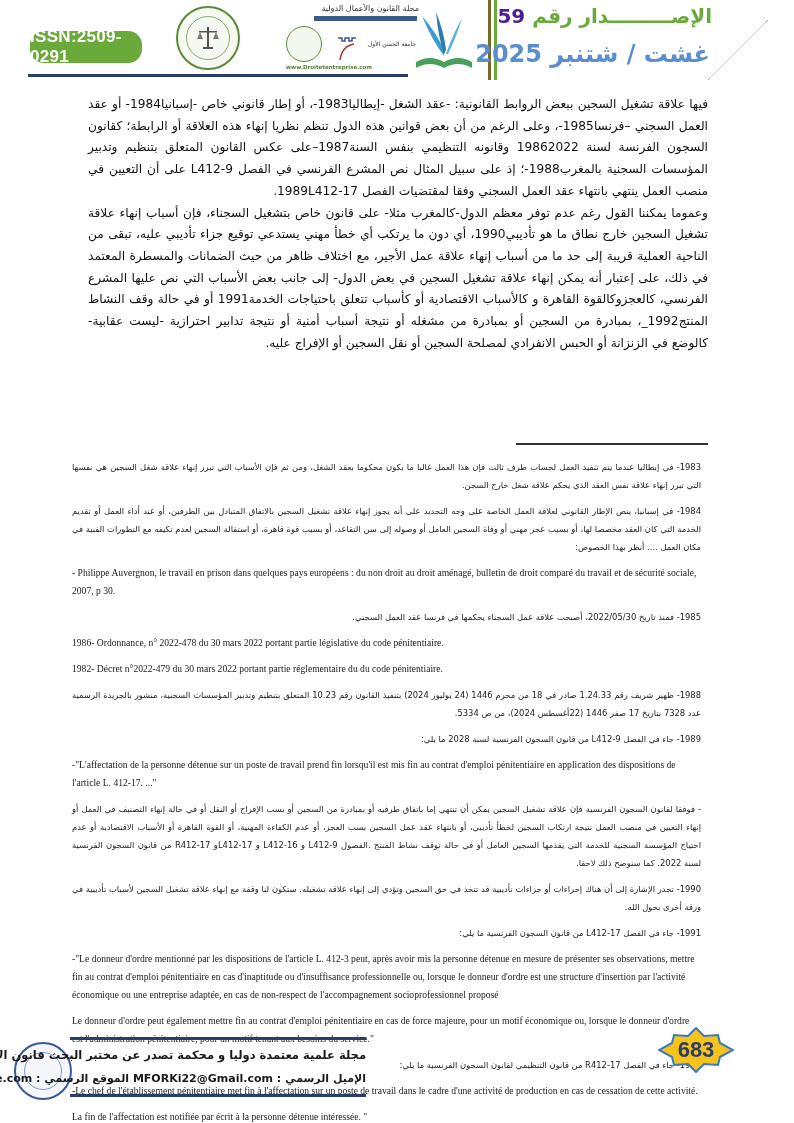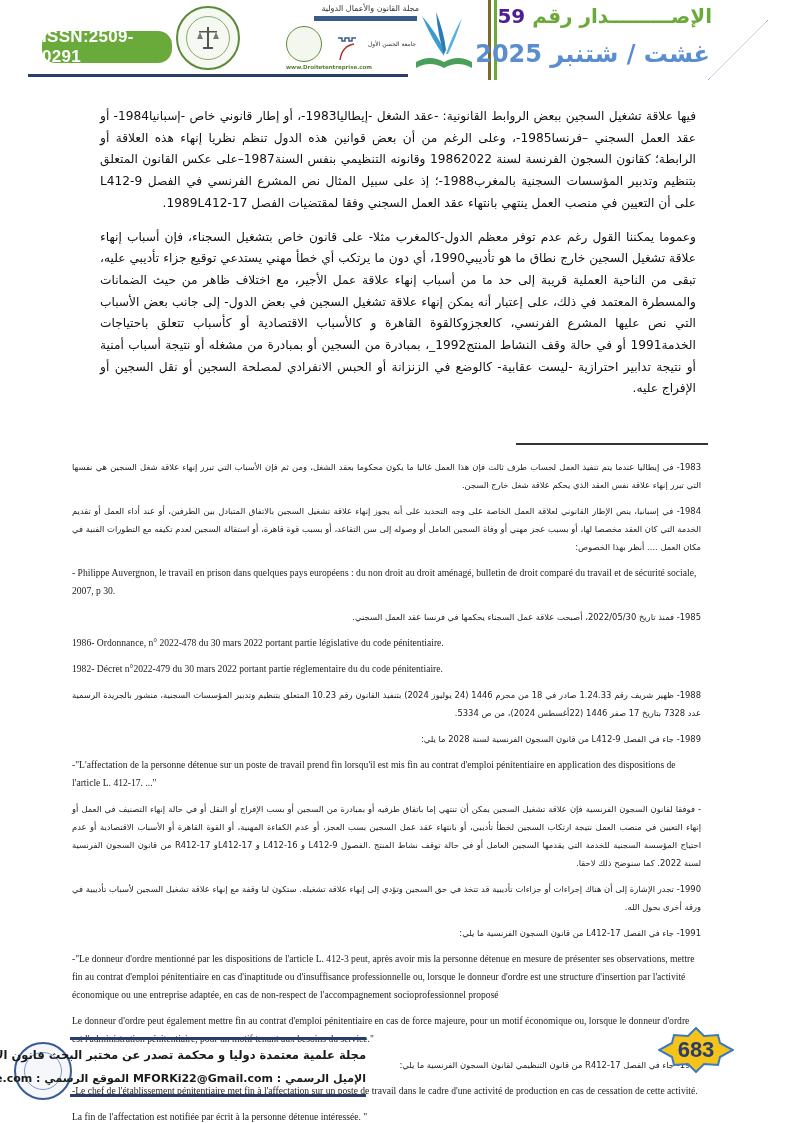--- a/index.html
+++ b/index.html
@@ -2,24 +2,24 @@
 <html><head>
 <meta charset="utf-8">
 <style>
   * { box-sizing: border-box; margin: 0; padding: 0; }
   html, body { width: 794px; height: 1123px; background: #ffffff; overflow: hidden; }
   body { position: relative; font-family: "DejaVu Sans", sans-serif; color: #111; }
 
   
   .header { position: absolute; left: 0; top: 0; width: 794px; height: 82px; }
   .issn {
-    position: absolute; left: 30px; top: 31px; width: 130px; height: 32px;
+    position: absolute; left: 30px; top: 31px; width: 112px; height: 32px;
     background: #6aaa3a; color: #fff; border-radius: 14px;
     font-family: "Liberation Sans", sans-serif; font-size: 17px; font-weight: bold;
-    display: flex; align-items: center; justify-content: center; letter-spacing: 0.3px; margin-left: 12px;
+    display: flex; align-items: center; justify-content: center; letter-spacing: 0.3px;
   }
   .lab-logo {
     position: absolute; left: 176px; top: 6px; width: 64px; height: 64px; border-radius: 50%;
     border: 2px solid #5b8a3a; background: #f6f9f1;
     display: flex; align-items: center; justify-content: center;
   }
   .lab-logo .inner { width: 44px; height: 44px; border-radius: 50%; border: 1px solid #8aaa70; display:flex; align-items:center; justify-content:center; }
   .journal-logo {
     position: absolute; left: 284px; top: 4px; width: 190px; height: 68px;
   }
@@ -48,21 +48,21 @@
     white-space: nowrap;
   }
   .diag { position: absolute; left: 700px; top: 18px; width: 70px; height: 65px; }
 
   
   .main-text {
     position: absolute; left: 88px; top: 94px; width: 620px;
     direction: rtl; text-align: justify; text-align-last: right;
     font-family: "DejaVu Sans", sans-serif; font-size: 12.2px; line-height: 21.7px; color: #111;
   }
-  .main-text p { margin: 12px; }
+  .main-text p { margin: 0; }
 
   
   .fn-rule { position: absolute; left: 516px; top: 443px; width: 192px; height: 1.5px; background: #333; }
   .footnotes {
     position: absolute; left: 64px; top: 450px; width: 645px;
     font-size: 8.4px; line-height: 18px; color: #222;
   }
   .fn { margin: 8px; }
   .fn.ar { direction: rtl; text-align: justify; text-align-last: right; }
   .fn.fr { direction: ltr; text-align: left; font-family: "Liberation Serif", serif; font-size: 9.6px; }

